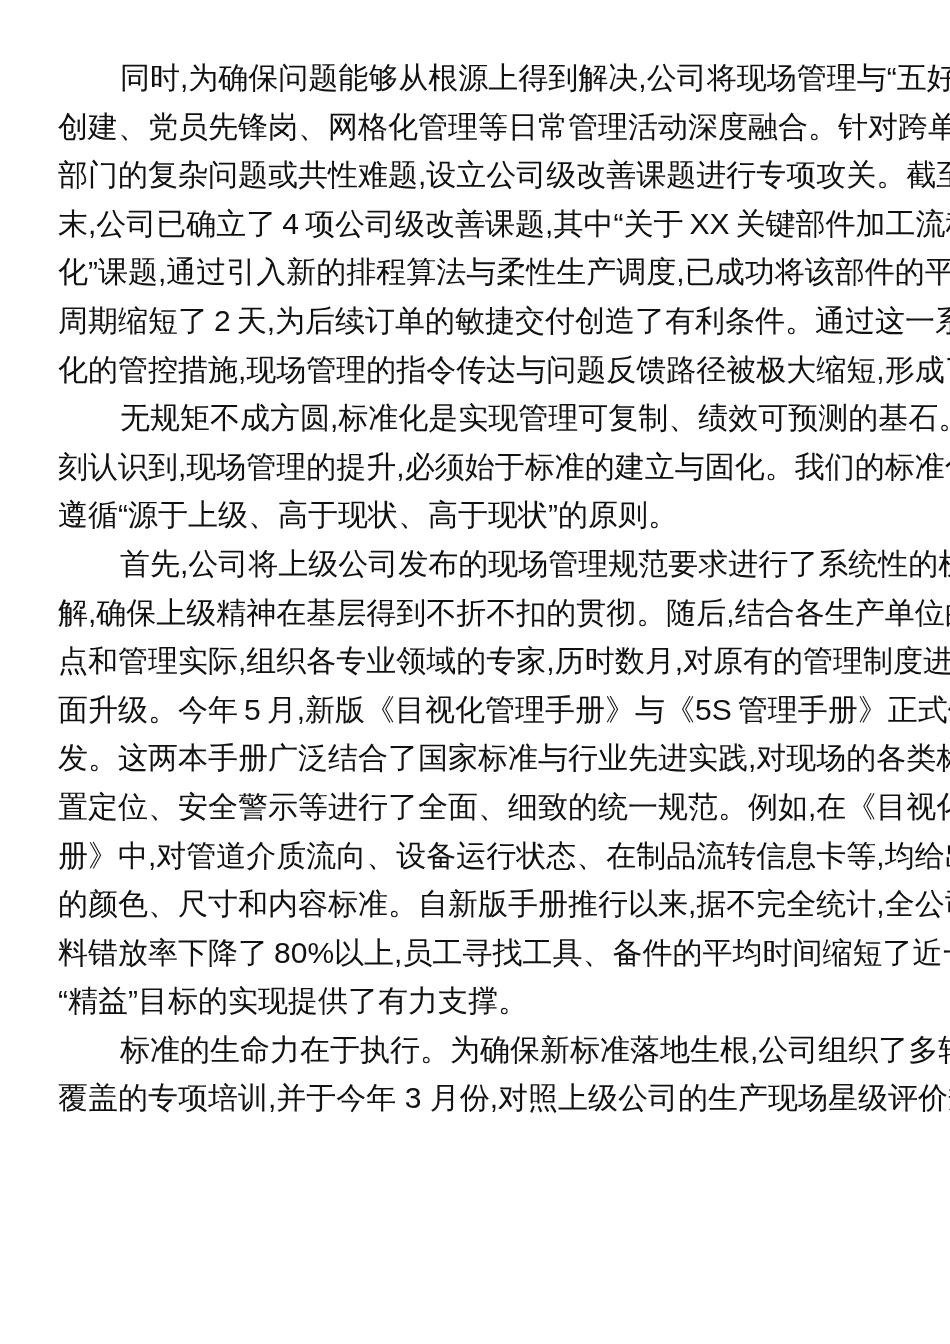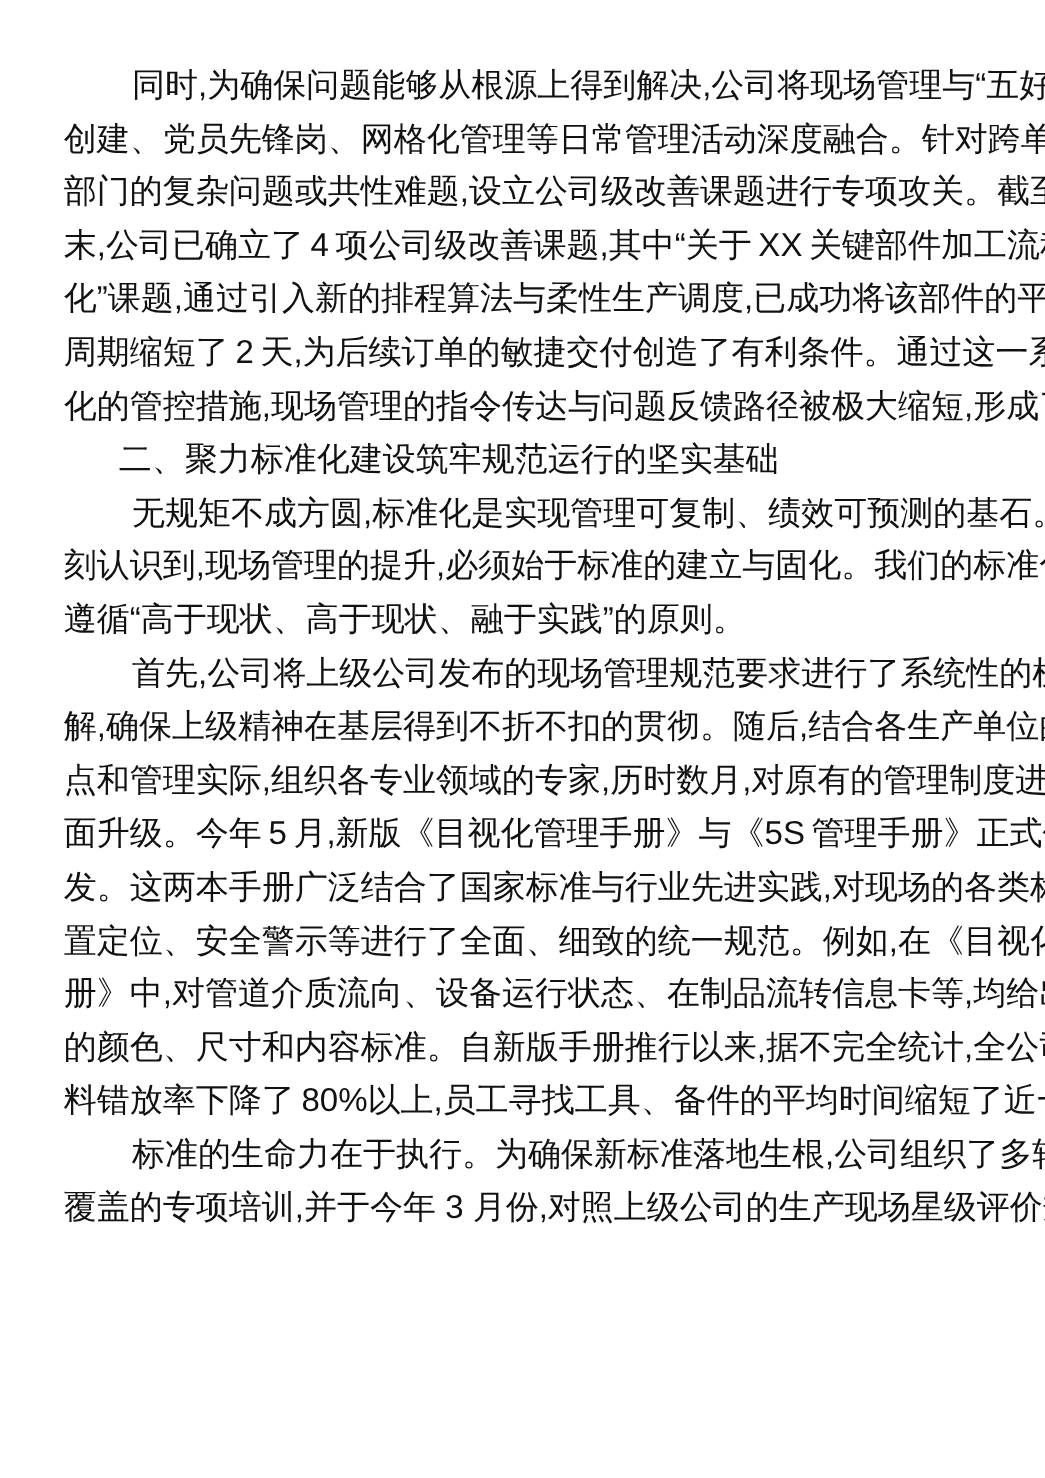--- a/index.html
+++ b/index.html
@@ -294,23 +294,20 @@
           <span>大</span>
           <span>缩</span>
           <span>短</span>
           <span>,</span>
           <span>形</span>
           <span>成</span>
           <span>了</span>
         </div>
       </div>
       <div>
-        <div class="line indent-heading">二、聚力标准化建设筑牢规范运行的坚实基础</div>
-      </div>
-      <div>
         <div class="line indent justify">
           <span>无</span>
           <span>规</span>
           <span>矩</span>
           <span>不</span>
           <span>成</span>
           <span>方</span>
           <span>圆</span>
           <span>,</span>
           <span>标</span>
@@ -362,21 +359,21 @@
           <span>固</span>
           <span>化</span>
           <span>。</span>
           <span>我</span>
           <span>们</span>
           <span>的</span>
           <span>标</span>
           <span>准</span>
           <span>化</span>
         </div>
-        <div class="line">遵循“高于现状、高于现状、融于实践”的原则。</div>
+        <div class="line">遵循“源于上级、高于现状、高于现状”的原则。</div>
       </div>
       <div>
         <div class="line indent justify">
           <span>首</span>
           <span>先</span>
           <span>,</span>
           <span>公</span>
           <span>司</span>
           <span>将</span>
           <span>上</span>
@@ -670,20 +667,21 @@
           <span>平</span>
           <span>均</span>
           <span>时</span>
           <span>间</span>
           <span>缩</span>
           <span>短</span>
           <span>了</span>
           <span>近</span>
           <span>一</span>
         </div>
+        <div class="line">“精益”目标的实现提供了有力支撑。</div>
       </div>
       <div>
         <div class="line indent justify">
           <span>标</span>
           <span>准</span>
           <span>的</span>
           <span>生</span>
           <span>命</span>
           <span>力</span>
           <span>在</span>

